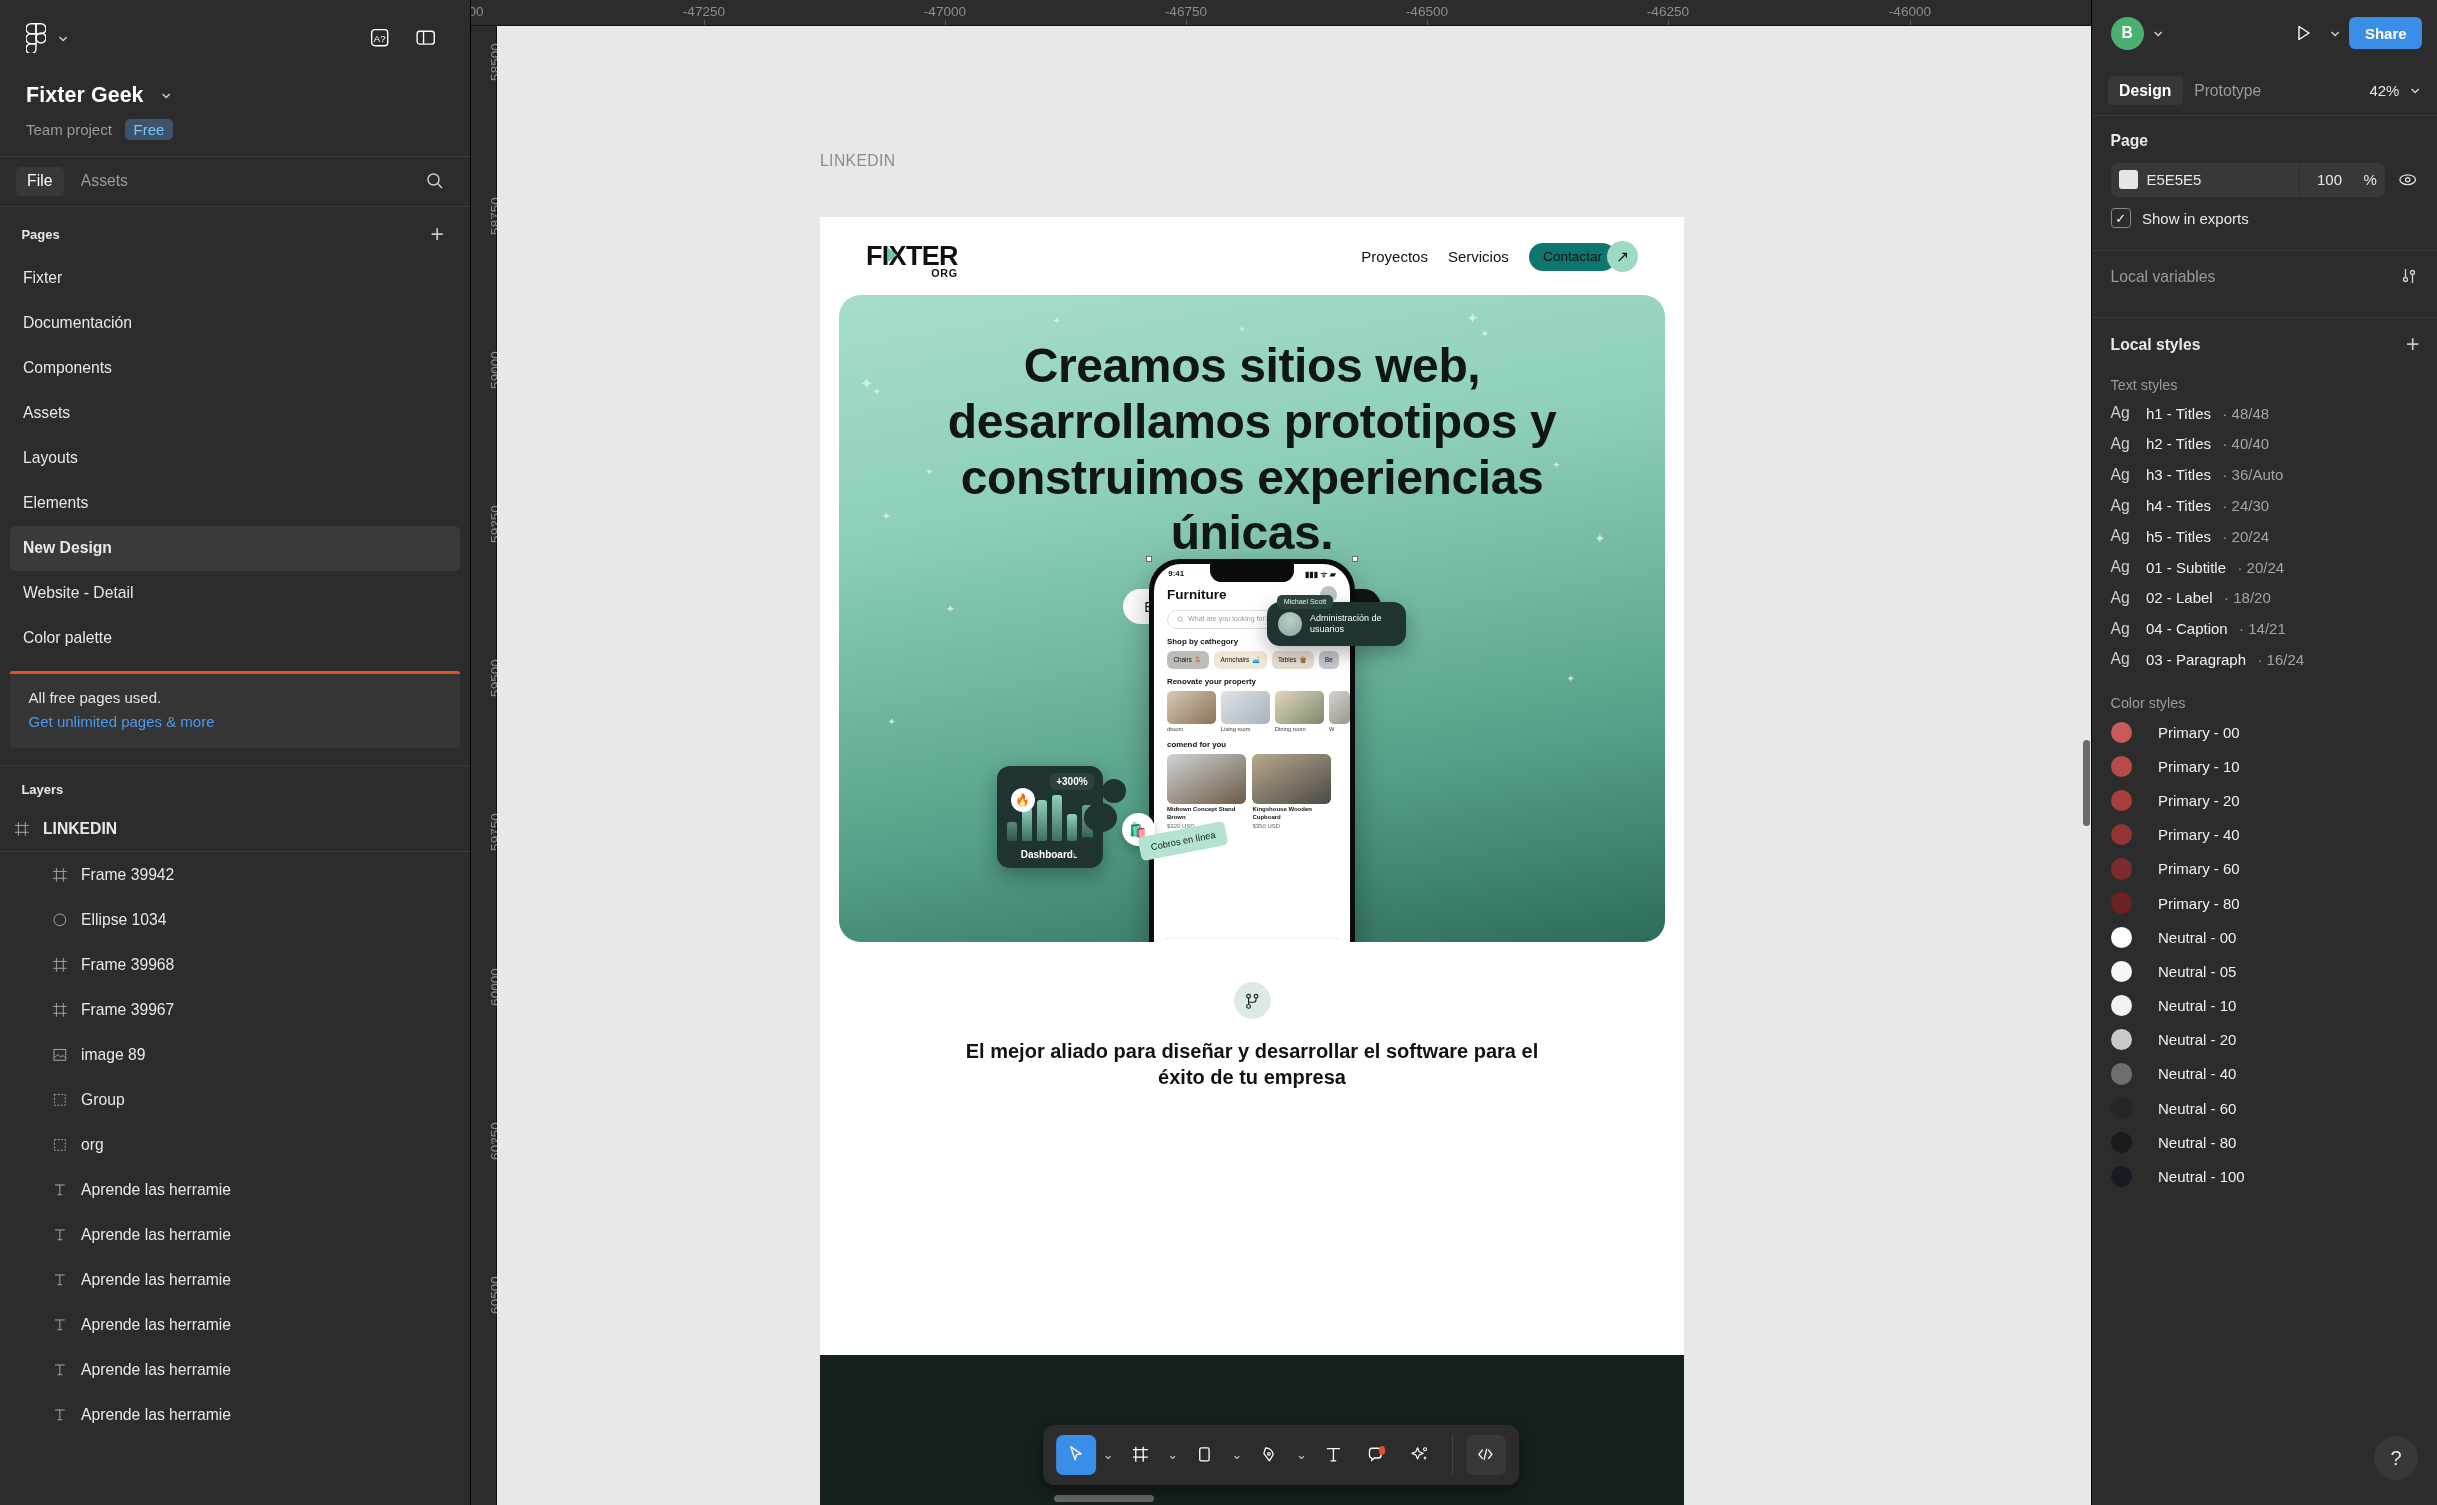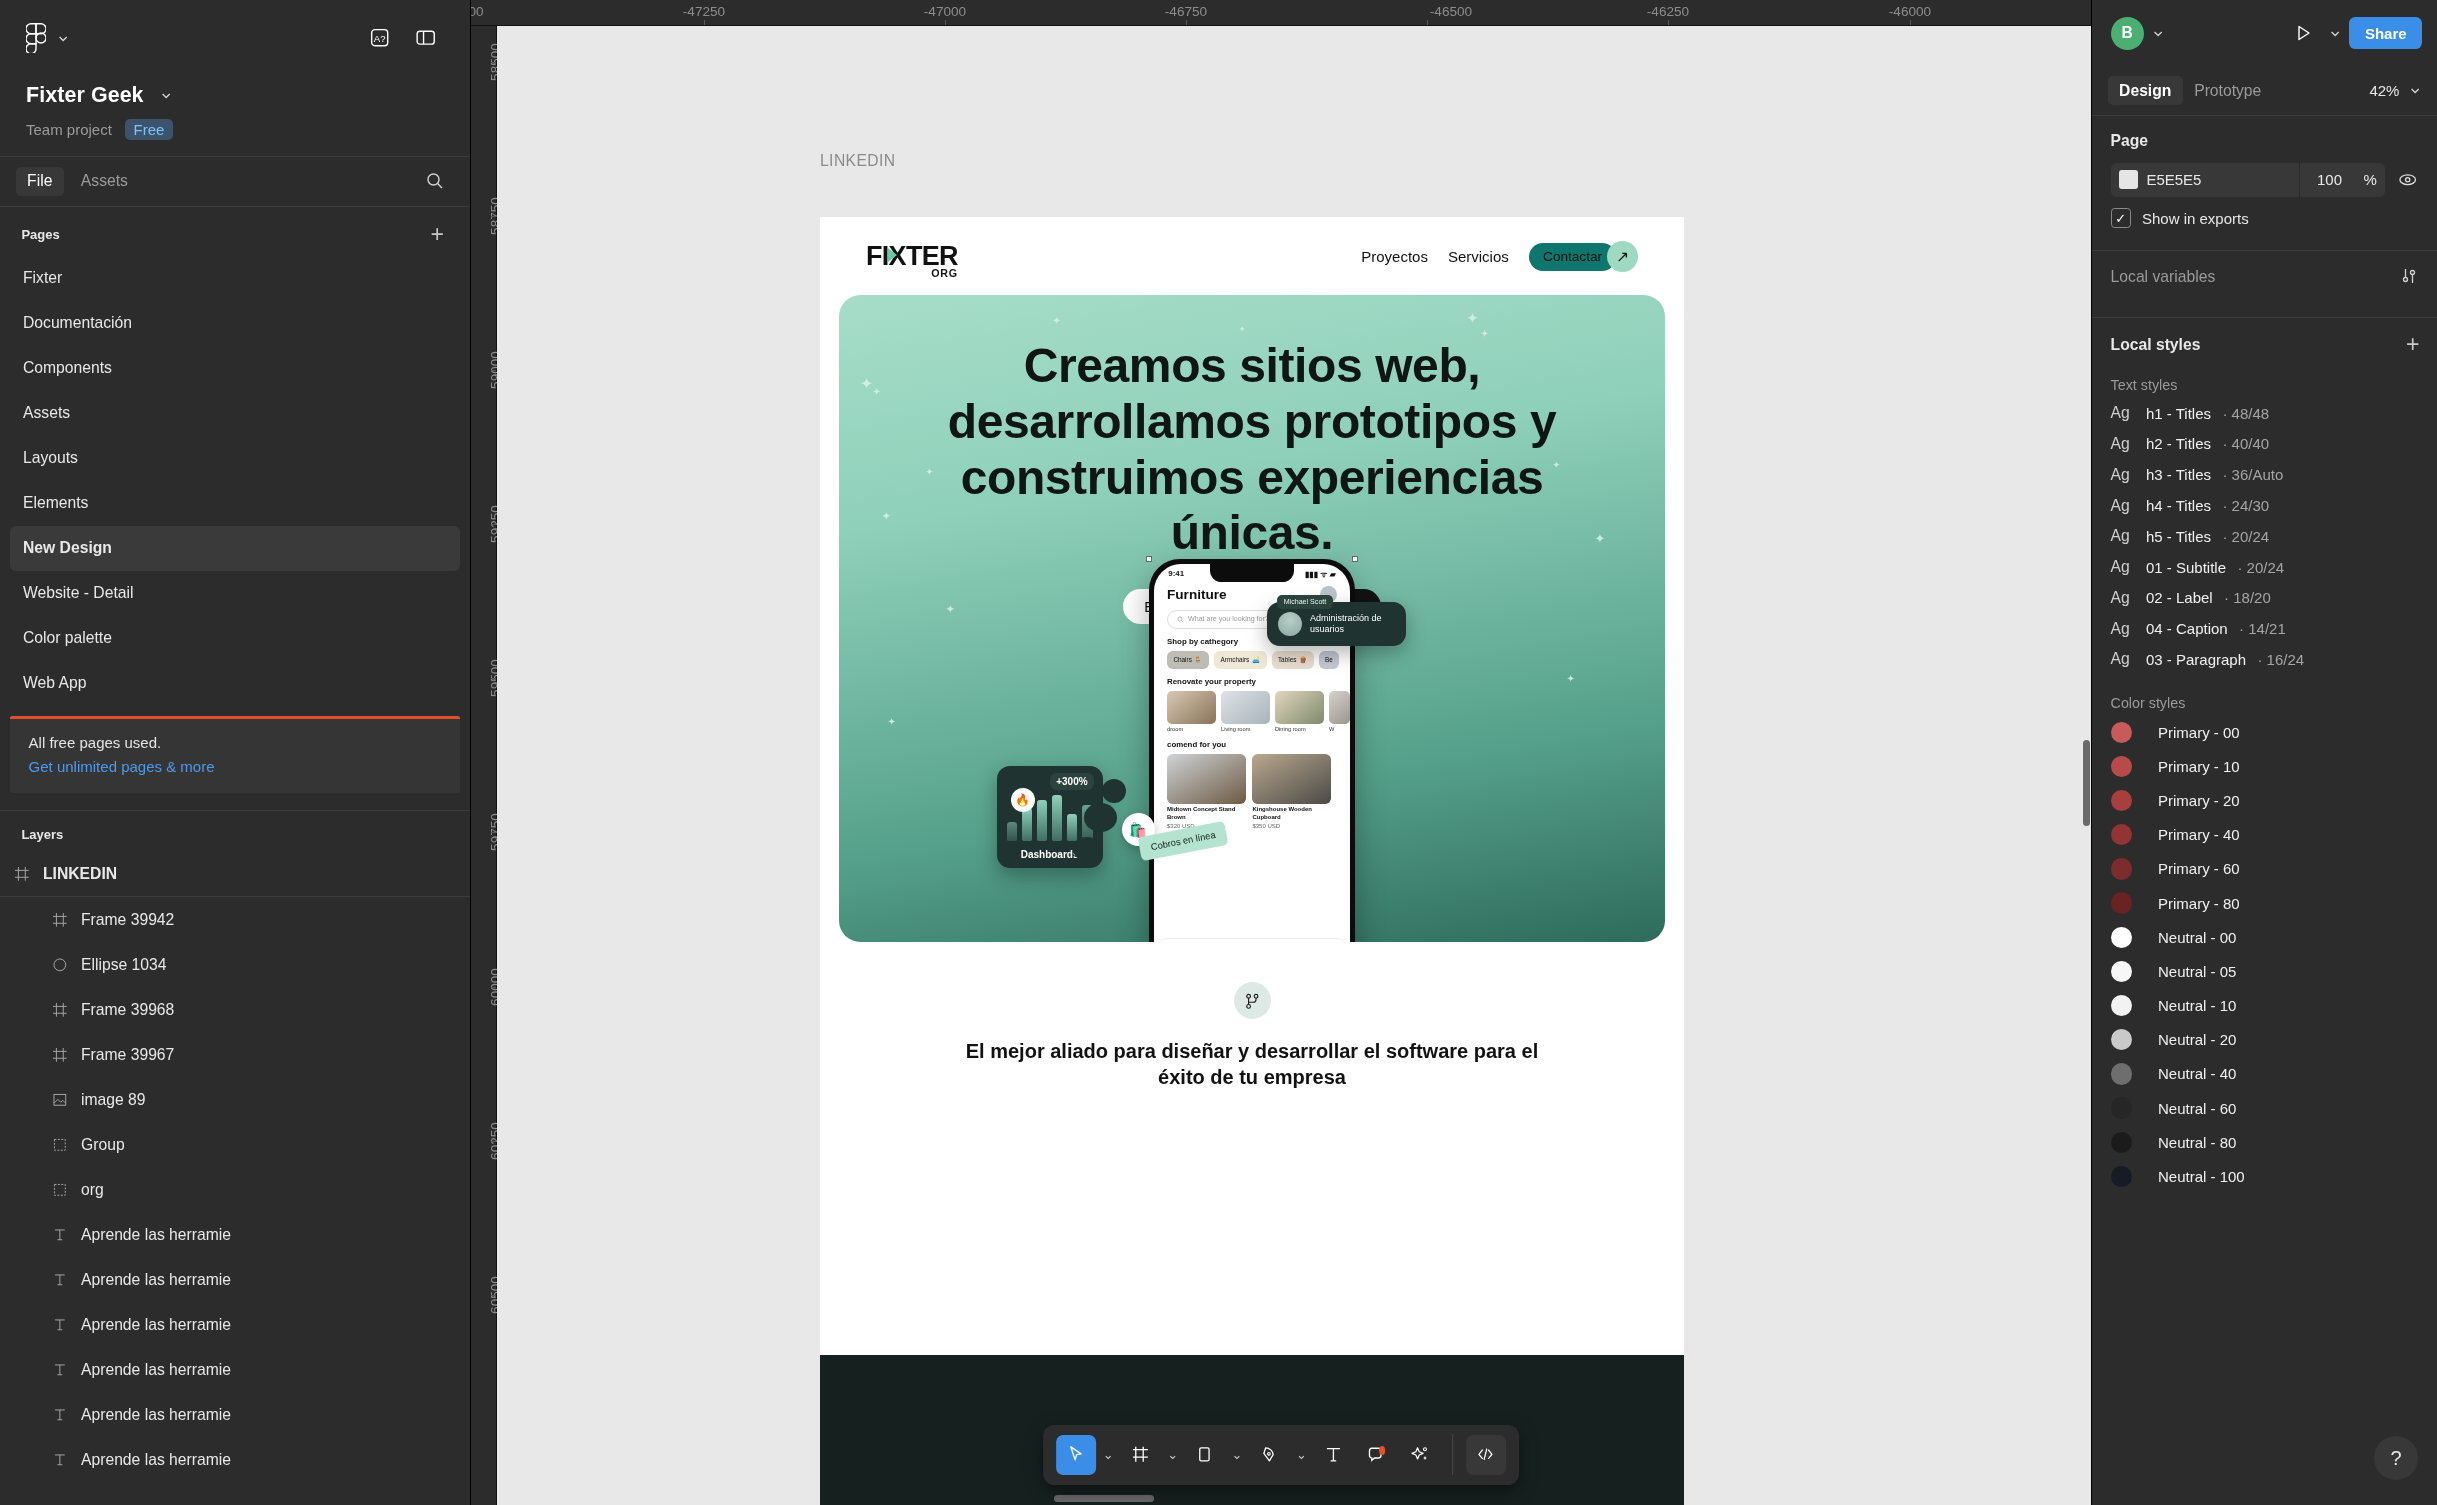--- a/index.html
+++ b/index.html
@@ -329,23 +329,20 @@
         </div>
         <div class="page-item selected">
           <span>New Design</span>
         </div>
         <div class="page-item">
           <span>Website - Detail</span>
         </div>
         <div class="page-item">
           <span>Color palette</span>
         </div>
-        <div class="page-item">
-          <span>Web App</span>
-        </div>
       </div>
 
     <div class="upsell">
       <div class="upsell-title">All free pages used.</div>
       <div class="upsell-link">Get unlimited pages &amp; more</div>
     </div>
 
     <div class="layers-head">
       <span class="section-title">Layers</span>
     </div>
@@ -468,21 +465,21 @@
 
   <div class="canvas-wrap">
     <div class="ruler-h" id="ruler-h">
         <span class="rh-tick" style="left: -8.6px;">-47500</span>
         <span class="rh-tick" style="left: 233px;">-47250</span>
         <span class="rh-mark" style="left: 233px;"></span>
         <span class="rh-tick" style="left: 474px;">-47000</span>
         <span class="rh-mark" style="left: 474px;"></span>
         <span class="rh-tick" style="left: 715px;">-46750</span>
         <span class="rh-mark" style="left: 715px;"></span>
-        <span class="rh-tick" style="left: 980px;">-46500</span>
+        <span class="rh-tick" style="left: 956px;">-46500</span>
         <span class="rh-mark" style="left: 956px;"></span>
         <span class="rh-tick" style="left: 1197px;">-46250</span>
         <span class="rh-mark" style="left: 1197px;"></span>
         <span class="rh-tick" style="left: 1439px;">-46000</span>
         <span class="rh-mark" style="left: 1439px;"></span>
       </div>
     <div class="ruler-v" id="ruler-v">
         <span class="rv-tick" style="top: 36px;">58500</span>
         <span class="rv-mark" style="top: 36px;"></span>
         <span class="rv-tick" style="top: 190px;">58750</span>

